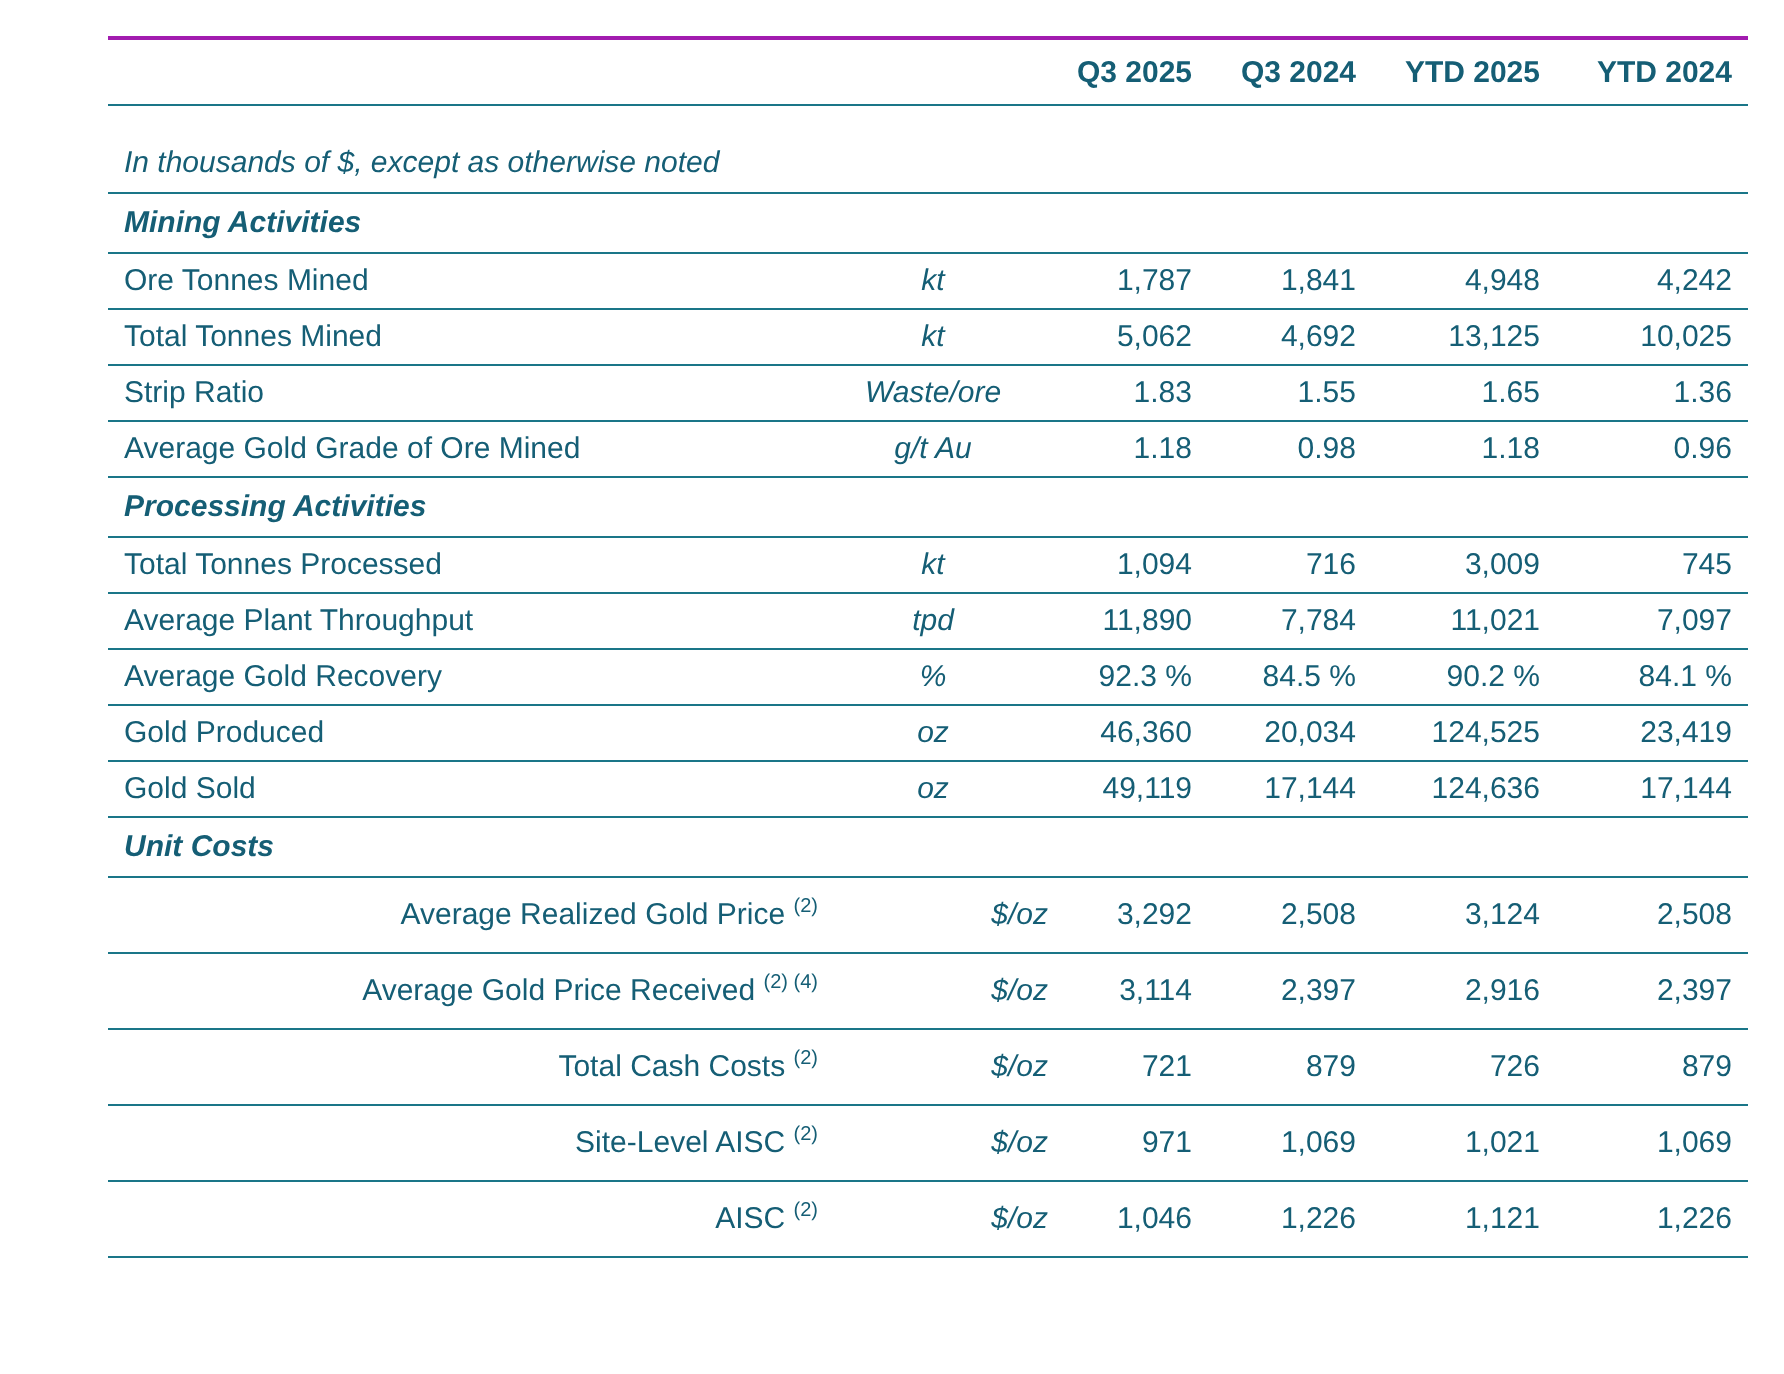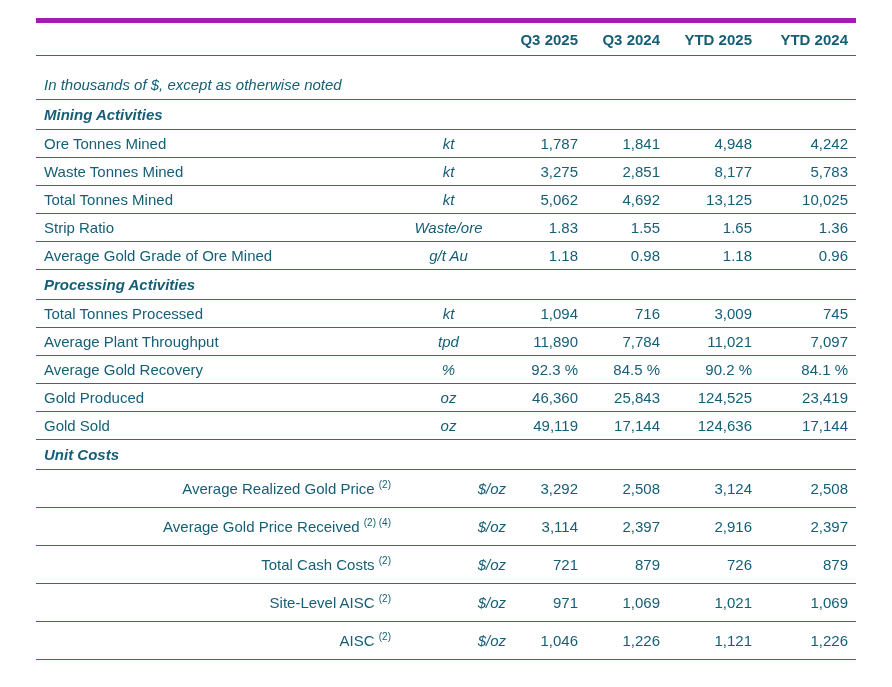--- a/index.html
+++ b/index.html
@@ -11,21 +11,22 @@
     font-family: "Liberation Sans", sans-serif;
   }
   .report-wrap {
     padding: 18px 0 0 36px;
   }
   table.report-table {
     border-collapse: collapse;
     table-layout: fixed;
     width: 820px;
     color: #155E75;
-    border-top: 5px solid #a21caf;
+    border-top: 2px solid #a21caf;
+    margin-left: 18px;
   }
   col.c-label { width: 355px; }
   col.c-unit  { width: 115px; }
   col.c-v1    { width: 80px; }
   col.c-v2    { width: 82px; }
   col.c-v3    { width: 92px; }
   col.c-v4    { width: 96px; }
 
   thead tr { border-bottom: 1.5px solid #1A7688; }
   tbody tr { border-bottom: 1.5px solid #1A7688; }
@@ -104,28 +105,20 @@
         </tr>
         <tr class="data-row">
           <td class="row-label">Ore Tonnes Mined</td>
           <td class="unit-cell">kt</td>
           <td class="value-cell">1,787</td>
           <td class="value-cell">1,841</td>
           <td class="value-cell">4,948</td>
           <td class="value-cell">4,242</td>
         </tr>
         <tr class="data-row">
-          <td class="row-label">Waste Tonnes Mined</td>
-          <td class="unit-cell">kt</td>
-          <td class="value-cell">3,275</td>
-          <td class="value-cell">2,851</td>
-          <td class="value-cell">8,177</td>
-          <td class="value-cell">5,783</td>
-        </tr>
-        <tr class="data-row">
           <td class="row-label">Total Tonnes Mined</td>
           <td class="unit-cell">kt</td>
           <td class="value-cell">5,062</td>
           <td class="value-cell">4,692</td>
           <td class="value-cell">13,125</td>
           <td class="value-cell">10,025</td>
         </tr>
         <tr class="data-row">
           <td class="row-label">Strip Ratio</td>
           <td class="unit-cell">Waste/ore</td>
@@ -166,21 +159,21 @@
           <td class="unit-cell">%</td>
           <td class="value-cell">92.3 %</td>
           <td class="value-cell">84.5 %</td>
           <td class="value-cell">90.2 %</td>
           <td class="value-cell">84.1 %</td>
         </tr>
         <tr class="data-row">
           <td class="row-label">Gold Produced</td>
           <td class="unit-cell">oz</td>
           <td class="value-cell">46,360</td>
-          <td class="value-cell">25,843</td>
+          <td class="value-cell">20,034</td>
           <td class="value-cell">124,525</td>
           <td class="value-cell">23,419</td>
         </tr>
         <tr class="data-row">
           <td class="row-label">Gold Sold</td>
           <td class="unit-cell">oz</td>
           <td class="value-cell">49,119</td>
           <td class="value-cell">17,144</td>
           <td class="value-cell">124,636</td>
           <td class="value-cell">17,144</td>

